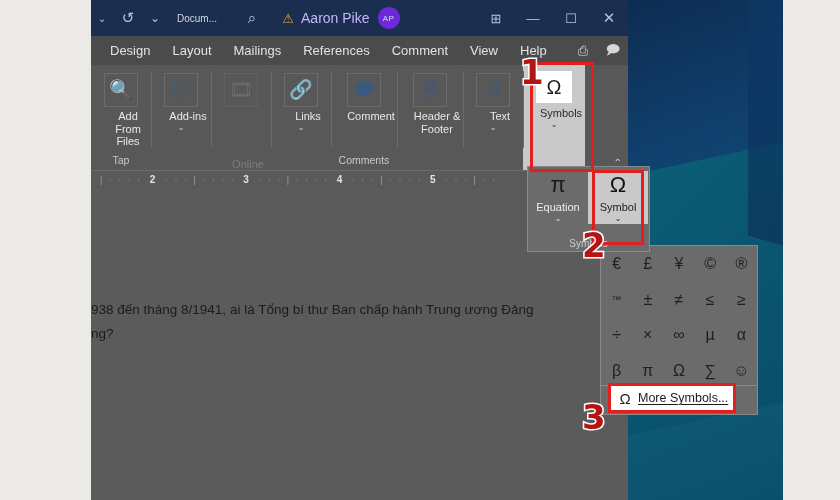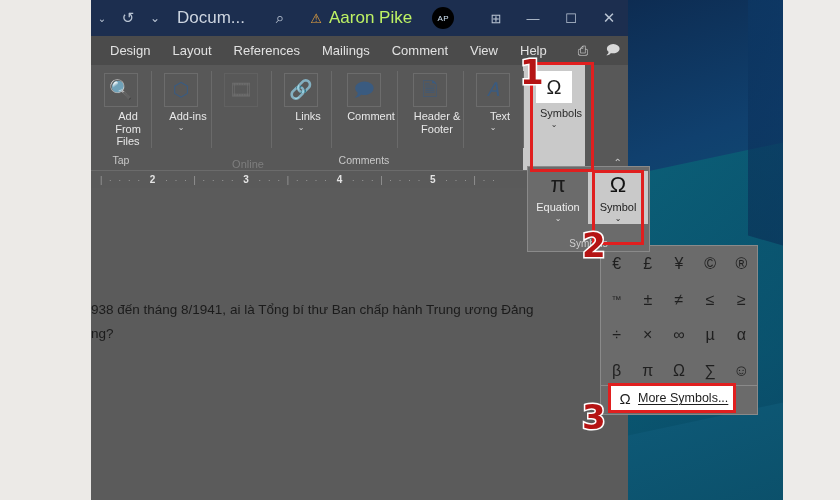--- a/index.html
+++ b/index.html
@@ -52,28 +52,28 @@
     color: #c9d2de; font-size: 12px;
   }
   .tb-btn {
     display: flex; align-items: center; justify-content: center;
     height: 36px; color: #b9c4d3;
   }
   .tb-chev { width: 22px; font-size: 10px; }
   .tb-icon { width: 30px; font-size: 15px; }
   .tb-icon2 { width: 24px; font-size: 12px; }
   .tb-docname {
-    padding: 0 12px 0 10px; font-size: 17px; color: #cdd5e0; white-space: nowrap;
+    padding: 0 12px 0 10px; font-size: 10px; color: #cdd5e0; white-space: nowrap;
   }
   .tb-search { width: 46px; font-size: 15px; }
   .tb-warn { width: 26px; color: #e8a33d; font-size: 13px; }
-  .tb-user { font-size: 17px; color: #bef264; white-space: nowrap; padding-right: 20px; }
+  .tb-user { font-size: 14px; color: #c4b5fd; white-space: nowrap; padding-right: 8px; }
   .tb-avatar {
     width: 22px; height: 22px; border-radius: 50%;
-    background: #000000; color: #cfe2f2;
+    background: #6d28d9; color: #cfe2f2;
     font-size: 8px; display: flex; align-items: center; justify-content: center;
     letter-spacing: .3px;
   }
   .tb-spacer { flex: 1; }
   .tb-ribbonopts { width: 36px; font-size: 13px; }
   .tb-min, .tb-max, .tb-close { width: 38px; font-size: 13px; }
   .tb-close { font-size: 15px; }
 
   
   .tabstrip {
@@ -273,22 +273,22 @@
       <div class="tb-spacer"></div>
       <div class="tb-btn tb-ribbonopts">⊞</div>
       <div class="tb-btn tb-min">—</div>
       <div class="tb-btn tb-max">☐</div>
       <div class="tb-btn tb-close">✕</div>
     </div>
 
     <div class="tabstrip">
       <div class="tab">Design</div>
       <div class="tab">Layout</div>
+      <div class="tab">Mailings</div>
       <div class="tab">References</div>
-      <div class="tab">Mailings</div>
       <div class="tab">Comment</div>
       <div class="tab">View</div>
       <div class="tab">Help</div>
       <div class="tb-spacer"></div>
       <div class="tab-icon">⎙</div>
       <div class="tab-icon">🗩</div>
     </div>
 
     <div class="ribbon">
 

